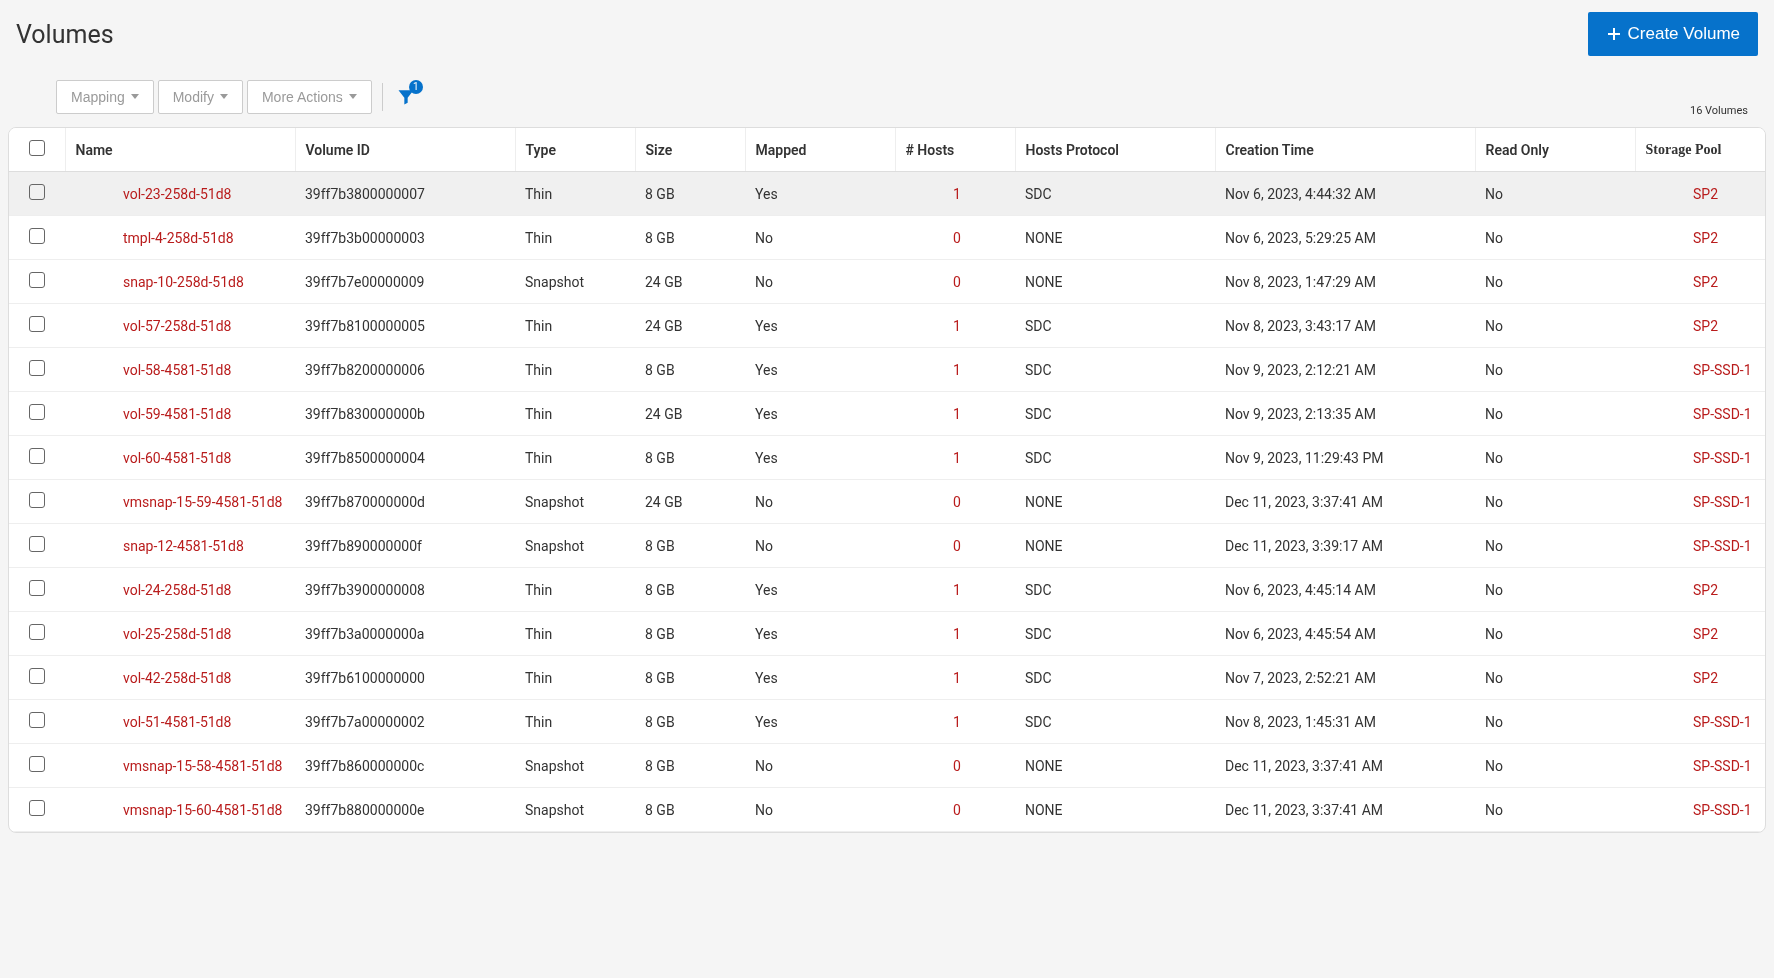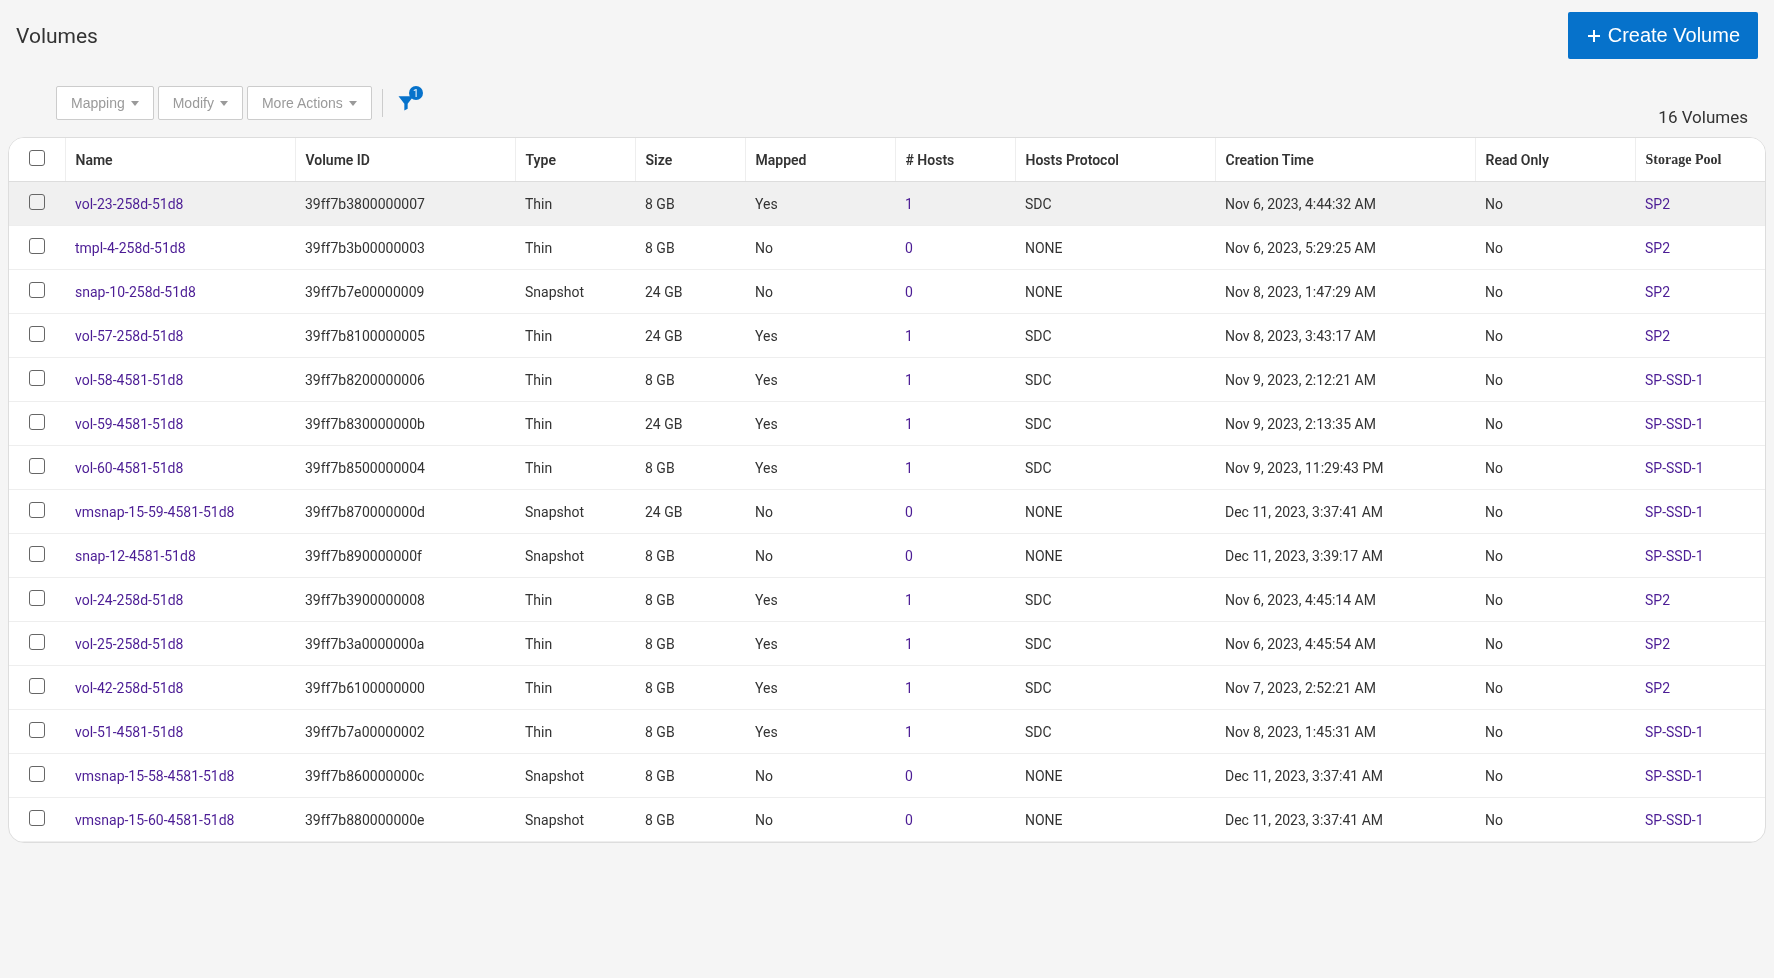--- a/index.html
+++ b/index.html
@@ -14,30 +14,30 @@
   padding: 12px 8px 0 8px;
 }
 .header-row {
   display: flex;
   justify-content: space-between;
   align-items: center;
   margin-bottom: 20px;
   padding: 0 8px;
 }
 .page-title {
-  font-size: 21px;
+  font-size: 25px;
   font-weight: 400;
   color: #333;
 }
 .create-btn {
   background: #0672cb;
   color: #fff;
   border: none;
   padding: 12px 18px;
-  font-size: 20px;
+  font-size: 17px;
   display: flex;
   align-items: center;
   gap: 6px;
   cursor: pointer;
   border-radius: 2px;
 }
 .create-btn svg { width: 16px; height: 16px; }
 
 .toolbar-row {
   display: flex;
@@ -87,26 +87,26 @@
   background: #0672cb;
   color: #fff;
   font-size: 10px;
   border-radius: 50%;
   width: 14px;
   height: 14px;
   display: flex;
   align-items: center;
   justify-content: center;
 }
-.count-text { font-size: 17px; color: #333; padding-right: 10px; margin-top: 28px; }
+.count-text { font-size: 11px; color: #333; padding-right: 10px; margin-top: 28px; }
 
 .table-wrap {
   background: #fff;
   border: 1px solid #ddd;
-  border-radius: 16px;
+  border-radius: 8px;
   overflow: hidden;
 }
 table {
   width: 100%;
   border-collapse: collapse;
   table-layout: fixed;
 }
 th, td {
   text-align: left;
   padding: 12px 10px;
@@ -126,21 +126,21 @@
 tbody tr { border-bottom: 1px solid #eee; }
 tbody tr:first-child { background: #f0f0f0; }
 .cb-cell { width: 50px; text-align: center; }
 .cb {
   width: 16px; height: 16px;
   border: 1.5px solid #666;
   border-radius: 3px;
   display: inline-block;
   cursor: pointer;
 }
-.link { color: #4c1d95; cursor: pointer; }
+.link { color: #b91c1c; cursor: pointer; margin-left: 48px; }
 
 col.c-cb   { width: 56px; }
 col.c-name { width: 230px; }
 col.c-id   { width: 220px; }
 col.c-type { width: 120px; }
 col.c-size { width: 110px; }
 col.c-map  { width: 150px; }
 col.c-hosts{ width: 120px; }
 col.c-prot { width: 200px; }
 col.c-time { width: 260px; }

